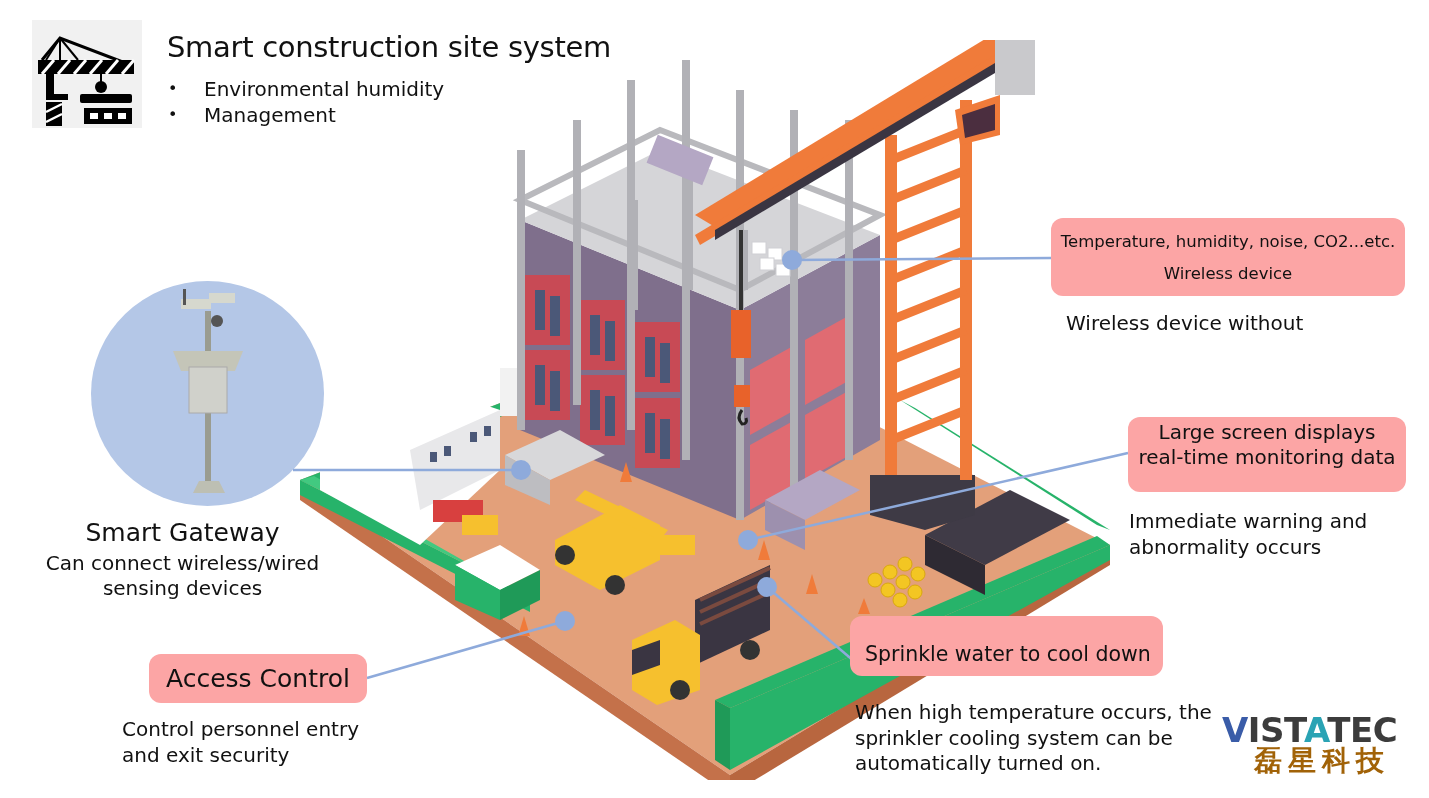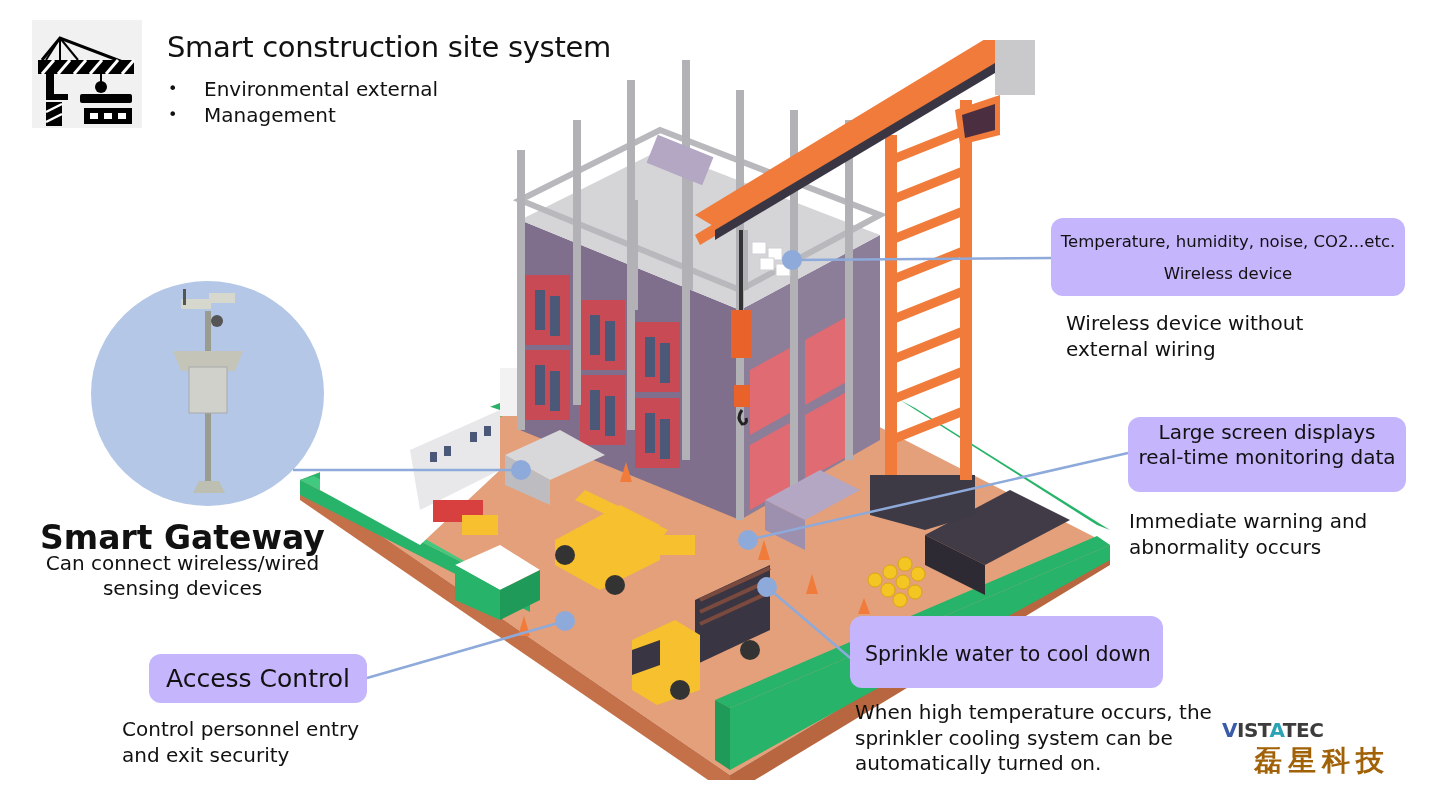--- a/index.html
+++ b/index.html
@@ -12,38 +12,38 @@
   .hdr-icon { left: 32px; top: 20px; width: 110px; height: 108px; background: #f1f1f1; }
   .hdr-title { left: 167px; top: 30px; font-size: 29px; letter-spacing: -0.3px; white-space: nowrap; }
   .hdr-bullets { left: 168px; top: 76px; font-size: 20px; line-height: 26px; }
   .hdr-bullets li { list-style: none; display: flex; }
   .hdr-bullets .dot { width: 36px; font-size: 16px; }
 
   
   .scene { left: 290px; top: 40px; width: 830px; height: 740px; }
 
   
-  .callout { background: #c4b5fd; border-radius: 12px; text-align: center; color: #111; }
+  .callout { background: #fca5a5; border-radius: 12px; text-align: center; color: #111; }
   .c-sensor { left: 1051px; top: 218px; width: 354px; height: 78px; font-size: 16.5px; line-height: 32px; padding-top: 8px; white-space: nowrap; }
   .c-screen { left: 1128px; top: 417px; width: 278px; height: 75px; font-size: 20px; line-height: 25px; padding-top: 3px; white-space: nowrap; }
-  .c-sprinkle { left: 850px; top: 616px; width: 313px; height: 72px; font-size: 20.5px; line-height: 76px; padding-left: 15px; text-align: left; white-space: nowrap; }
+  .c-sprinkle { left: 850px; top: 616px; width: 313px; height: 60px; font-size: 20.5px; line-height: 76px; padding-left: 15px; text-align: left; white-space: nowrap; }
   .c-access { left: 149px; top: 654px; width: 218px; height: 49px; font-size: 25px; line-height: 49px; white-space: nowrap; }
 
   .desc { font-size: 20px; line-height: 25.5px; white-space: nowrap; }
   .d-sensor { left: 1066px; top: 311px; }
   .d-screen { left: 1129px; top: 509px; }
   .d-sprinkle { left: 855px; top: 700px; }
   .d-access { left: 122px; top: 717px; width: 280px; text-align: left; }
 
   .gw-circle { left: 91px; top: 281px; width: 233px; height: 225px; border-radius: 50%; background: #b4c7e7; }
-  .gw-title { left: 40px; top: 518px; width: 285px; text-align: left; font-size: 33px; font-weight: bold; }
+  .gw-title { left: 40px; top: 518px; width: 285px; text-align: center; font-size: 25px; }
   .gw-desc { left: 40px; top: 551px; width: 285px; text-align: center; font-size: 20px; line-height: 25px; }
 
   .logo { left: 1222px; top: 714px; width: 170px; }
-  .logo-en { font-family: "DejaVu Sans", sans-serif; font-weight: bold; font-size: 20px; letter-spacing: -0.5px; color: #3c3c3c; line-height: 32px; white-space: nowrap; }
+  .logo-en { font-family: "DejaVu Sans", sans-serif; font-weight: bold; font-size: 34px; letter-spacing: -0.5px; color: #3c3c3c; line-height: 32px; white-space: nowrap; }
   .logo-en .v { color: #3a5ca8; }
   .logo-en .a { color: #2aa3b4; }
   .logo-zh { font-size: 28px; font-weight: bold; color: #a16207; letter-spacing: 6px; text-align: right; padding-right: 2px; line-height: 30px; }
 
   .leaders { left: 0; top: 0; width: 1429px; height: 798px; pointer-events: none; }
 </style>
 </head>
 <body>
 
 <div class="abs hdr-icon">
@@ -76,21 +76,21 @@
       <rect x="58" y="93" width="8" height="6" fill="#fff" stroke="none"></rect>
       <rect x="72" y="93" width="8" height="6" fill="#fff" stroke="none"></rect>
       <rect x="86" y="93" width="8" height="6" fill="#fff" stroke="none"></rect>
     </g>
   </svg>
 </div>
 <div class="abs hdr-title">Smart construction site system</div>
 <ul class="abs hdr-bullets">
   <li>
       <span class="dot">•</span>
-      <span>Environmental external</span>
+      <span>Environmental humidity</span>
     </li>
   <li>
       <span class="dot">•</span>
       <span>Management</span>
     </li>
 </ul>
 
 <div class="abs scene">
   <svg width="830" height="740" viewBox="290 40 830 740">
 
@@ -282,21 +282,20 @@
   <div>Can connect wireless/wired</div>
   <div>sensing devices</div>
 </div>
 
 <div class="abs callout c-sensor">
   <div>Temperature, humidity, noise, CO2...etc.</div>
   <div>Wireless device</div>
 </div>
 <div class="abs desc d-sensor">
   <div>Wireless device without</div>
-  <div>external wiring</div>
 </div>
 
 <div class="abs callout c-screen">
   <div>Large screen displays</div>
   <div>real-time monitoring data</div>
 </div>
 <div class="abs desc d-screen">
   <div>Immediate warning and</div>
   <div>abnormality occurs</div>
 </div>

